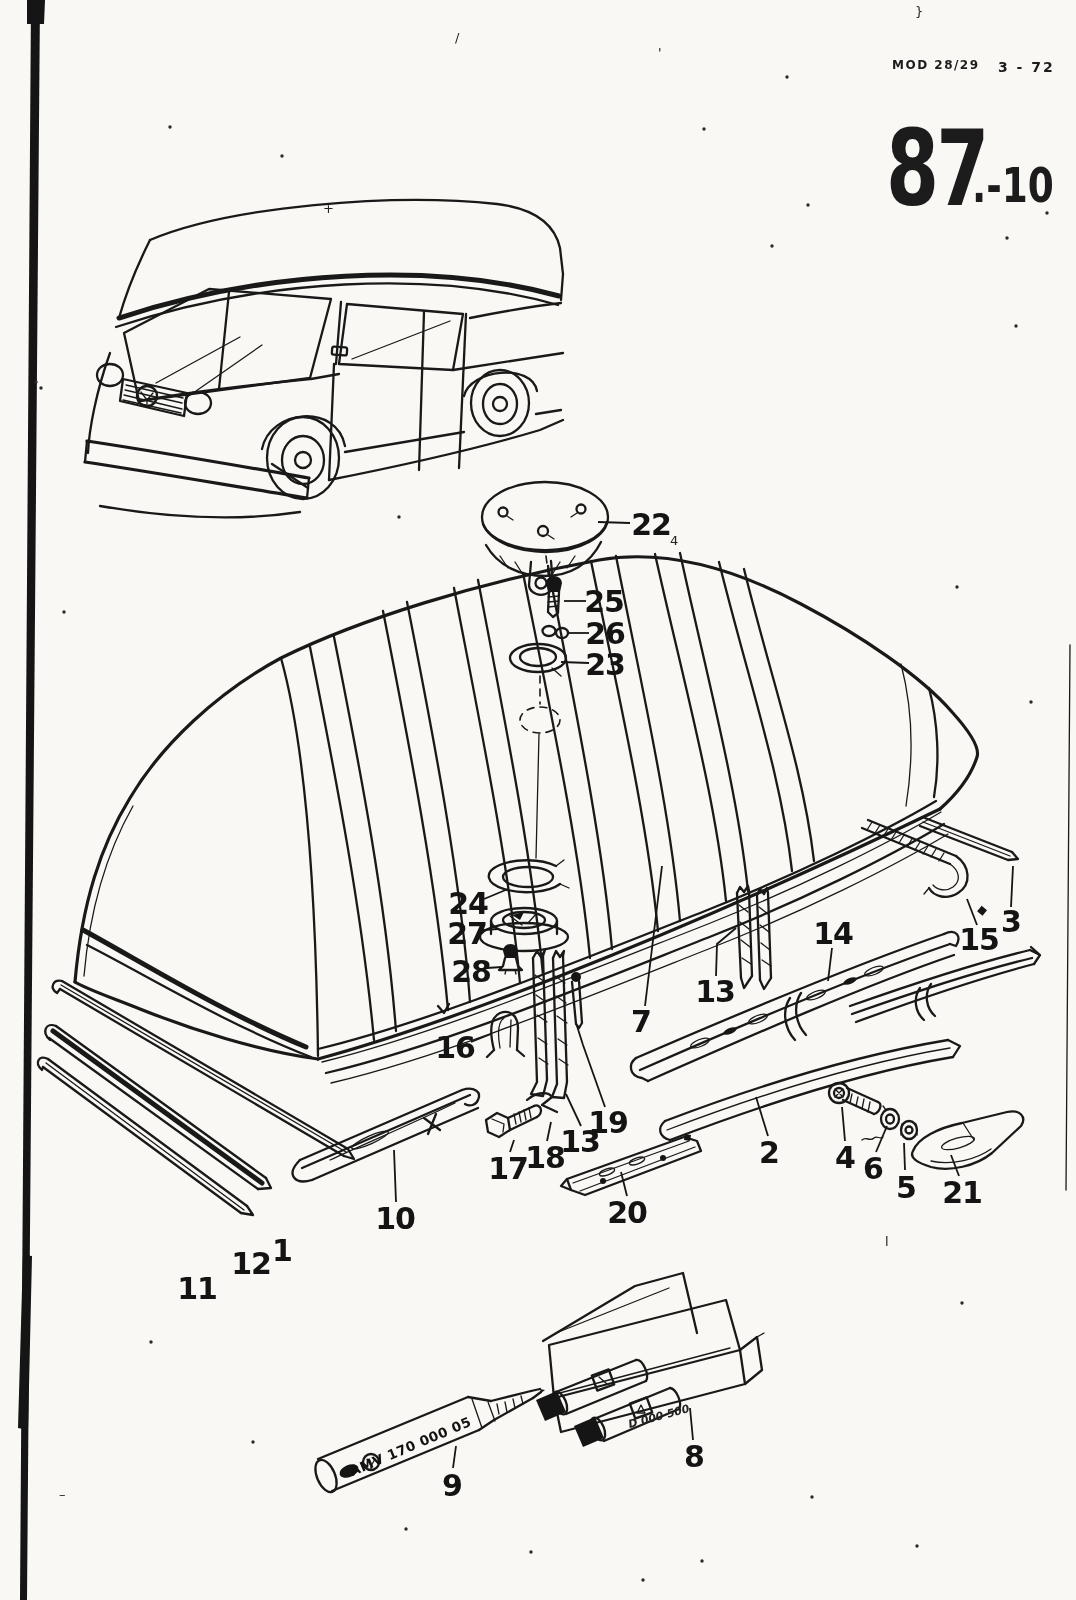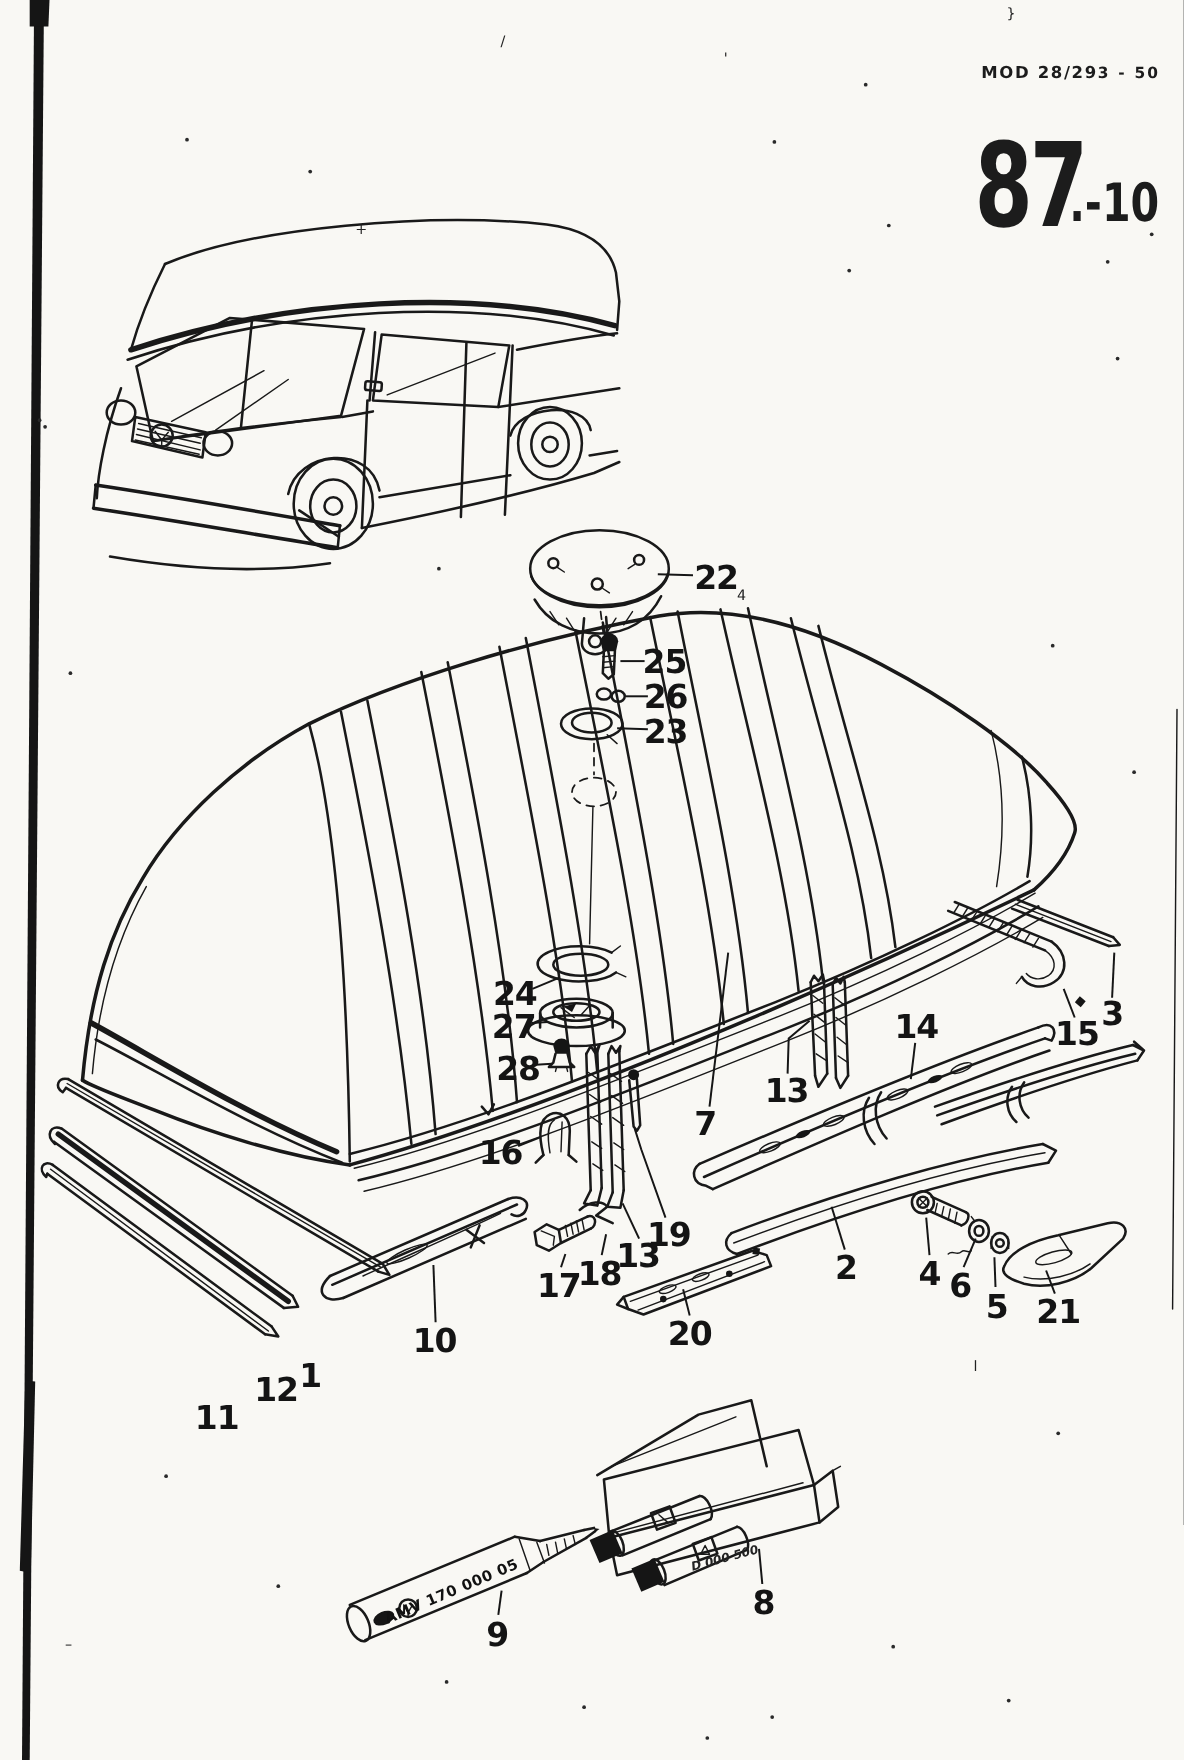--- a/index.html
+++ b/index.html
@@ -1,19 +1,19 @@
 <!DOCTYPE html>
 <html><head>
 <meta charset="utf-8">
 <style>
   html,body{margin:0;padding:0;background:#777;}
   .page{position:relative;width:1076px;height:1600px;background:#f9f8f4;overflow:hidden;
         font-family:"DejaVu Sans",sans-serif;color:#1c1c1c;}
   .hdr{position:absolute;white-space:nowrap;line-height:1;}
-  #hdr-model{left:892px;top:59px;font-size:15px;font-weight:bold;letter-spacing:1.5px;}
+  #hdr-model{left:892px;top:59px;font-size:12px;font-weight:bold;letter-spacing:1.5px;}
   #hdr-date{left:998px;top:60px;font-size:14px;font-weight:bold;letter-spacing:2px;}
   #sec-num{left:886px;top:116px;font-size:106px;font-weight:bold;letter-spacing:-4px;
            transform:scaleX(0.72);transform-origin:0 0;}
   #sec-suf{left:972px;top:161px;font-size:48px;font-weight:bold;
            transform:scaleX(0.78);transform-origin:0 0;}
   svg.diagram{position:absolute;left:0;top:0;}
   .art *{stroke:#191919;stroke-width:2.3;fill:none;stroke-linecap:round;stroke-linejoin:round;}
   .art .s1{stroke-width:1.3;}
   .art .s3{stroke-width:3.2;}
   .art .s4{stroke-width:5;}
@@ -27,21 +27,21 @@
   .box-label{font-size:11px;font-weight:bold;font-style:italic;fill:#222;text-anchor:middle;}
   .speck{fill:#2a2a2a;stroke:none;}
   .speck-t{font-family:"DejaVu Sans",sans-serif;font-size:13px;fill:#222;stroke:none;}
 </style>
 </head>
 <body>
 
 <div class="page">
 
   <span class="hdr" id="hdr-model">MOD 28/29</span>
-  <span class="hdr" id="hdr-date">3 - 50</span>
+  <span class="hdr" id="hdr-date">3 - 72</span>
   <span class="hdr" id="sec-num">87</span>
   <span class="hdr" id="sec-suf">.-10</span>
 
   <svg class="diagram" width="1076" height="1600" viewBox="0 0 1076 1600">
 
     <g class="art">
 
       <g>
         <path class="fillb" d="M31,0 L40,0 L27,1600 L20,1600 Z"></path>
         <path class="fillb" d="M27,0 L45,0 L44,24 L27,24 Z"></path>

